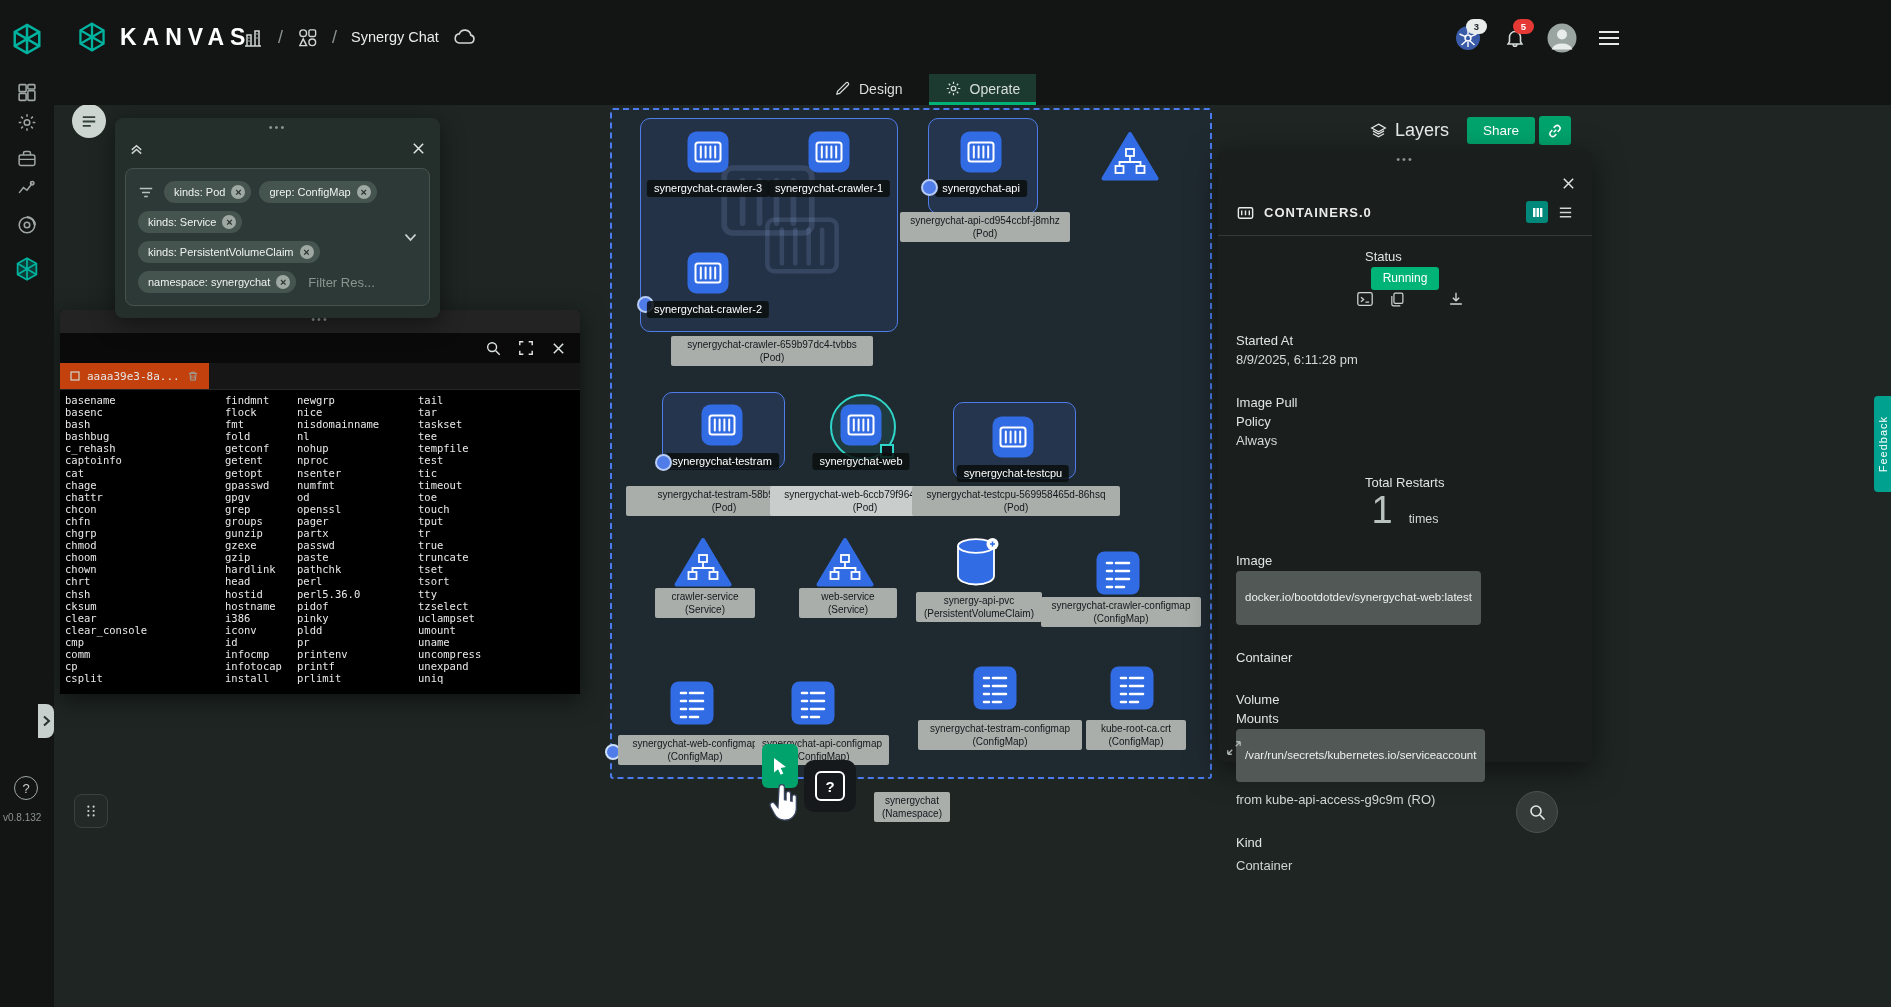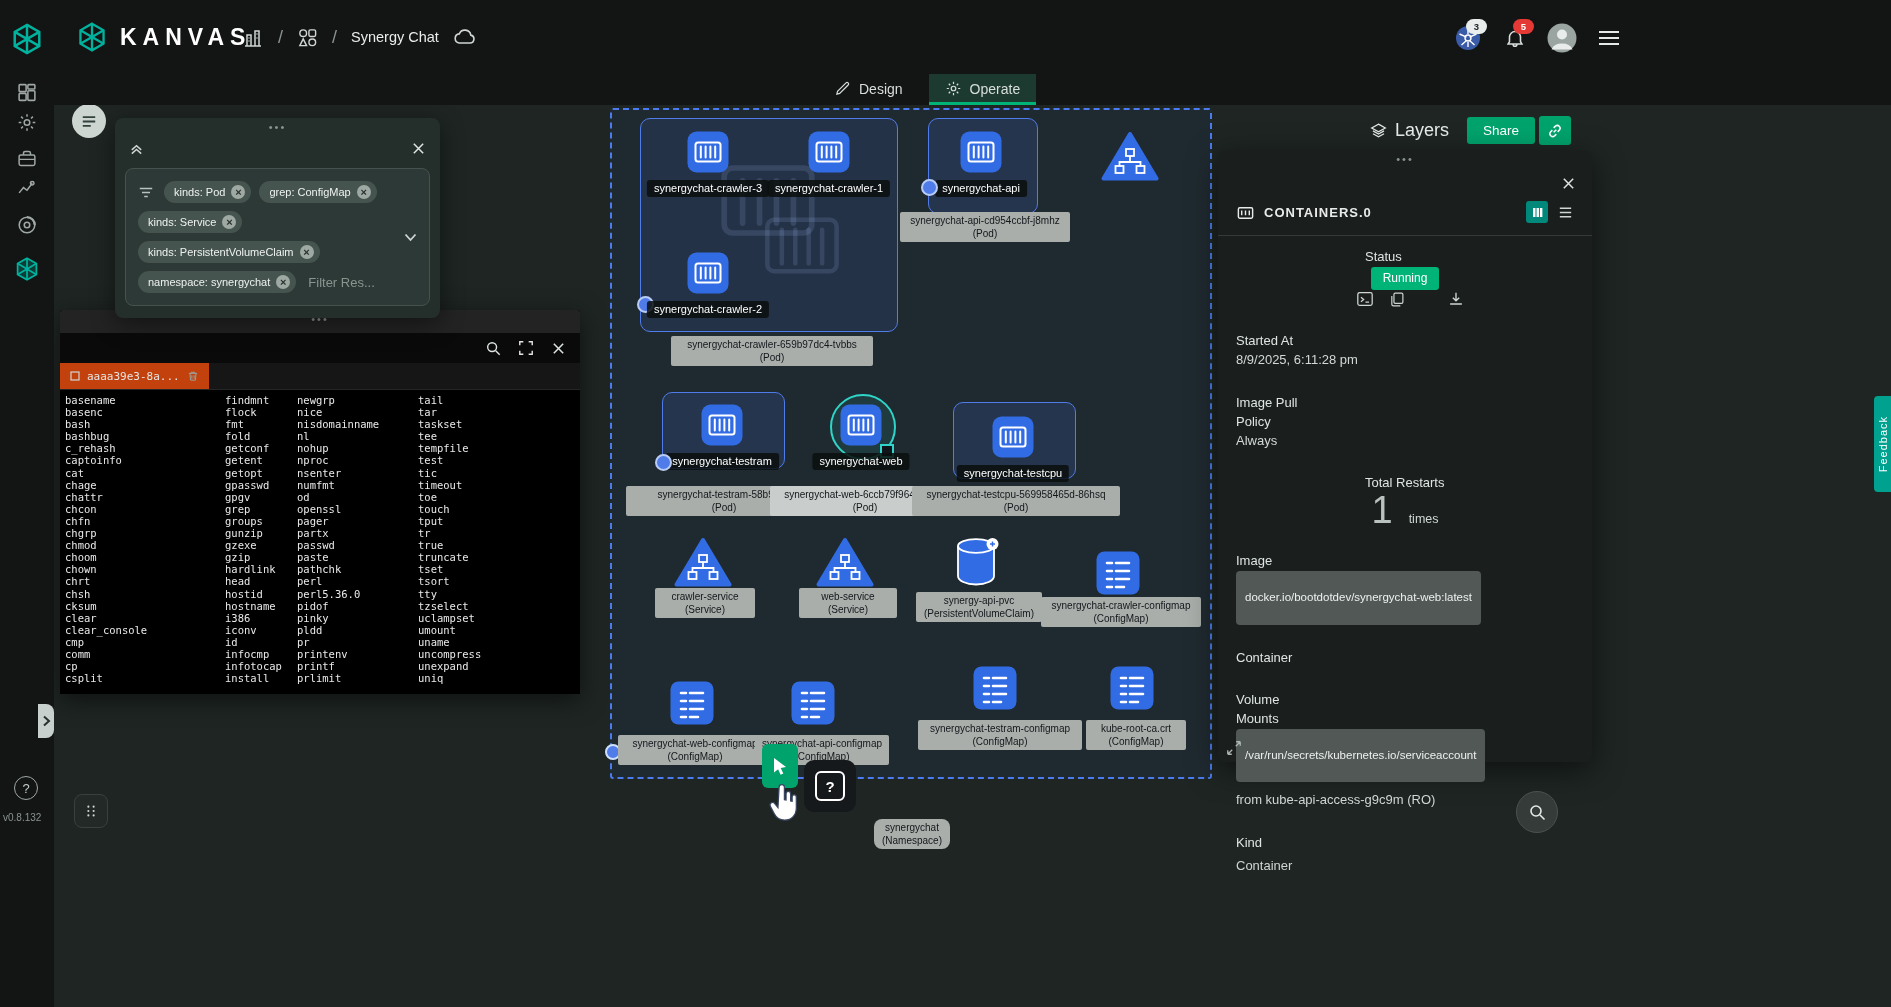--- a/index.html
+++ b/index.html
@@ -328,21 +328,21 @@
         <div>(ConfigMap)</div>
       </div>
       <div class="info-label" style="left: 918px; top: 720px; width: 158px;">
         <div>synergychat-testram-configmap</div>
         <div>(ConfigMap)</div>
       </div>
       <div class="info-label" style="left: 1086px; top: 720px; width: 94px;">
         <div>kube-root-ca.crt</div>
         <div>(ConfigMap)</div>
       </div>
-      <div class="info-label" style="left: 874px; top: 819px; width: 70px; border-radius: 8px;">
+      <div class="info-label" style="left: 874px; top: 792px; width: 70px;">
         <div>synergychat</div>
         <div>(Namespace)</div>
       </div>
     </div>
 
   <aside id="sidebar">
     <span class="sb-icon" style="top:22px">
       <svg width="34" height="34" viewBox="0 0 36 36" fill="none" stroke="#00B39F" stroke-width="2.6">
           <path d="M18 3 L31 10.5 V25.5 L18 33 L5 25.5 V10.5 Z"></path>
           <path d="M18 3 v30 M5 10.5 L31 25.5 M31 10.5 L5 25.5"></path>

